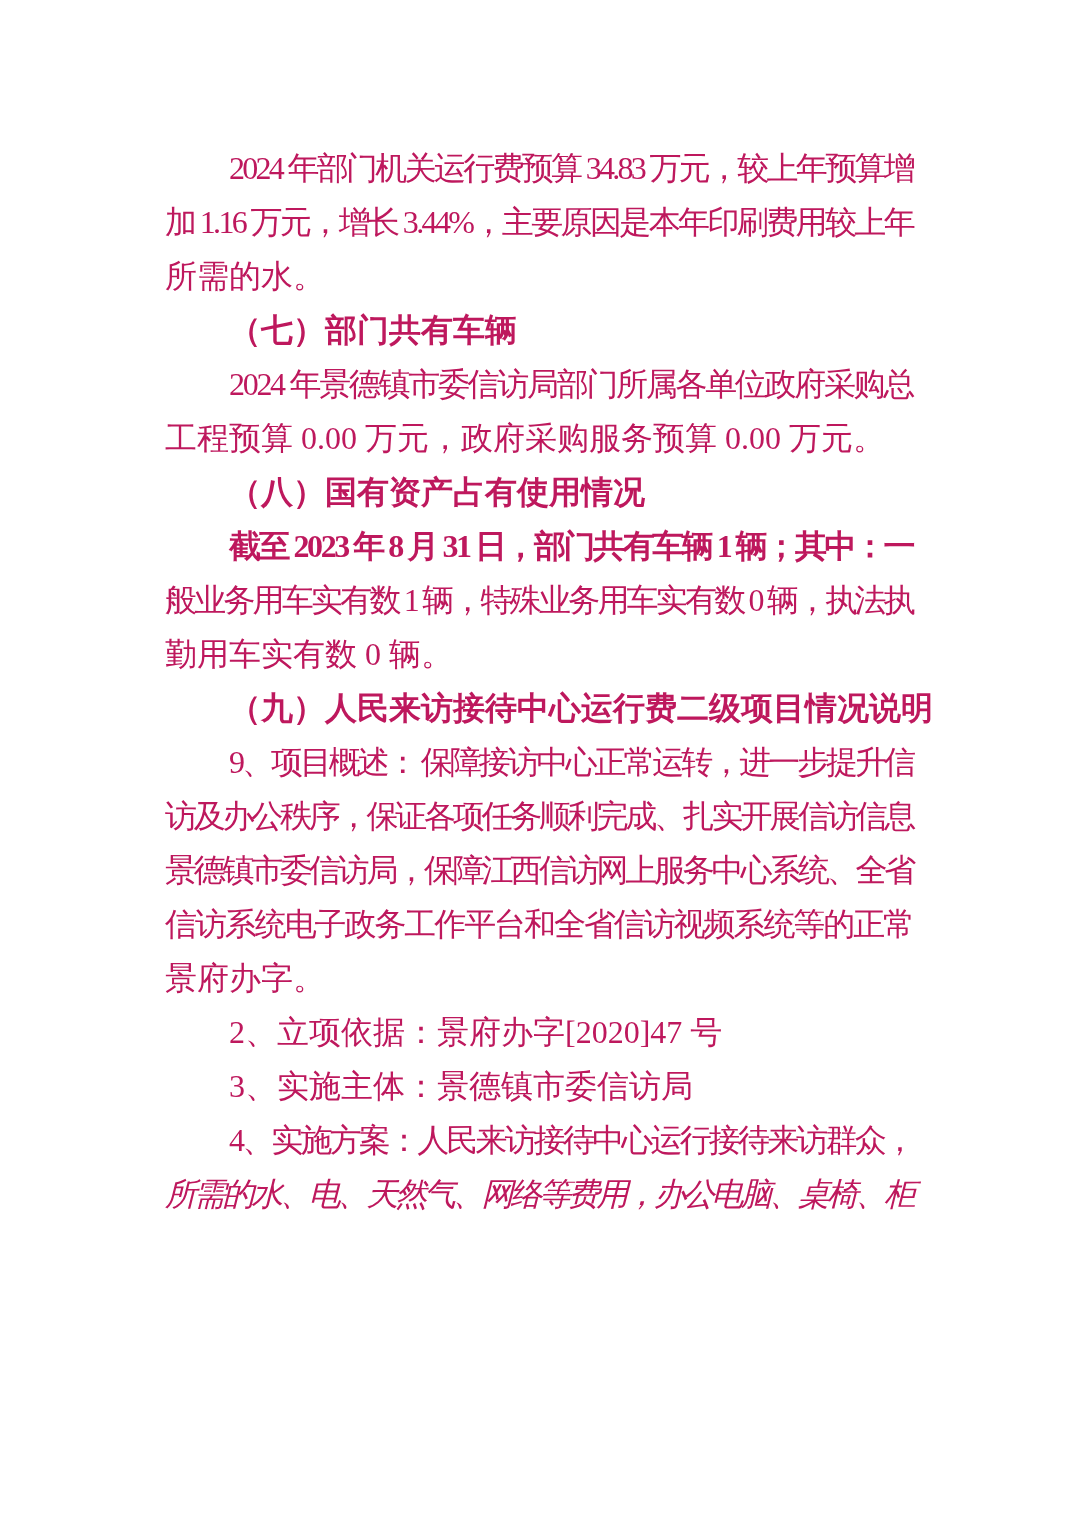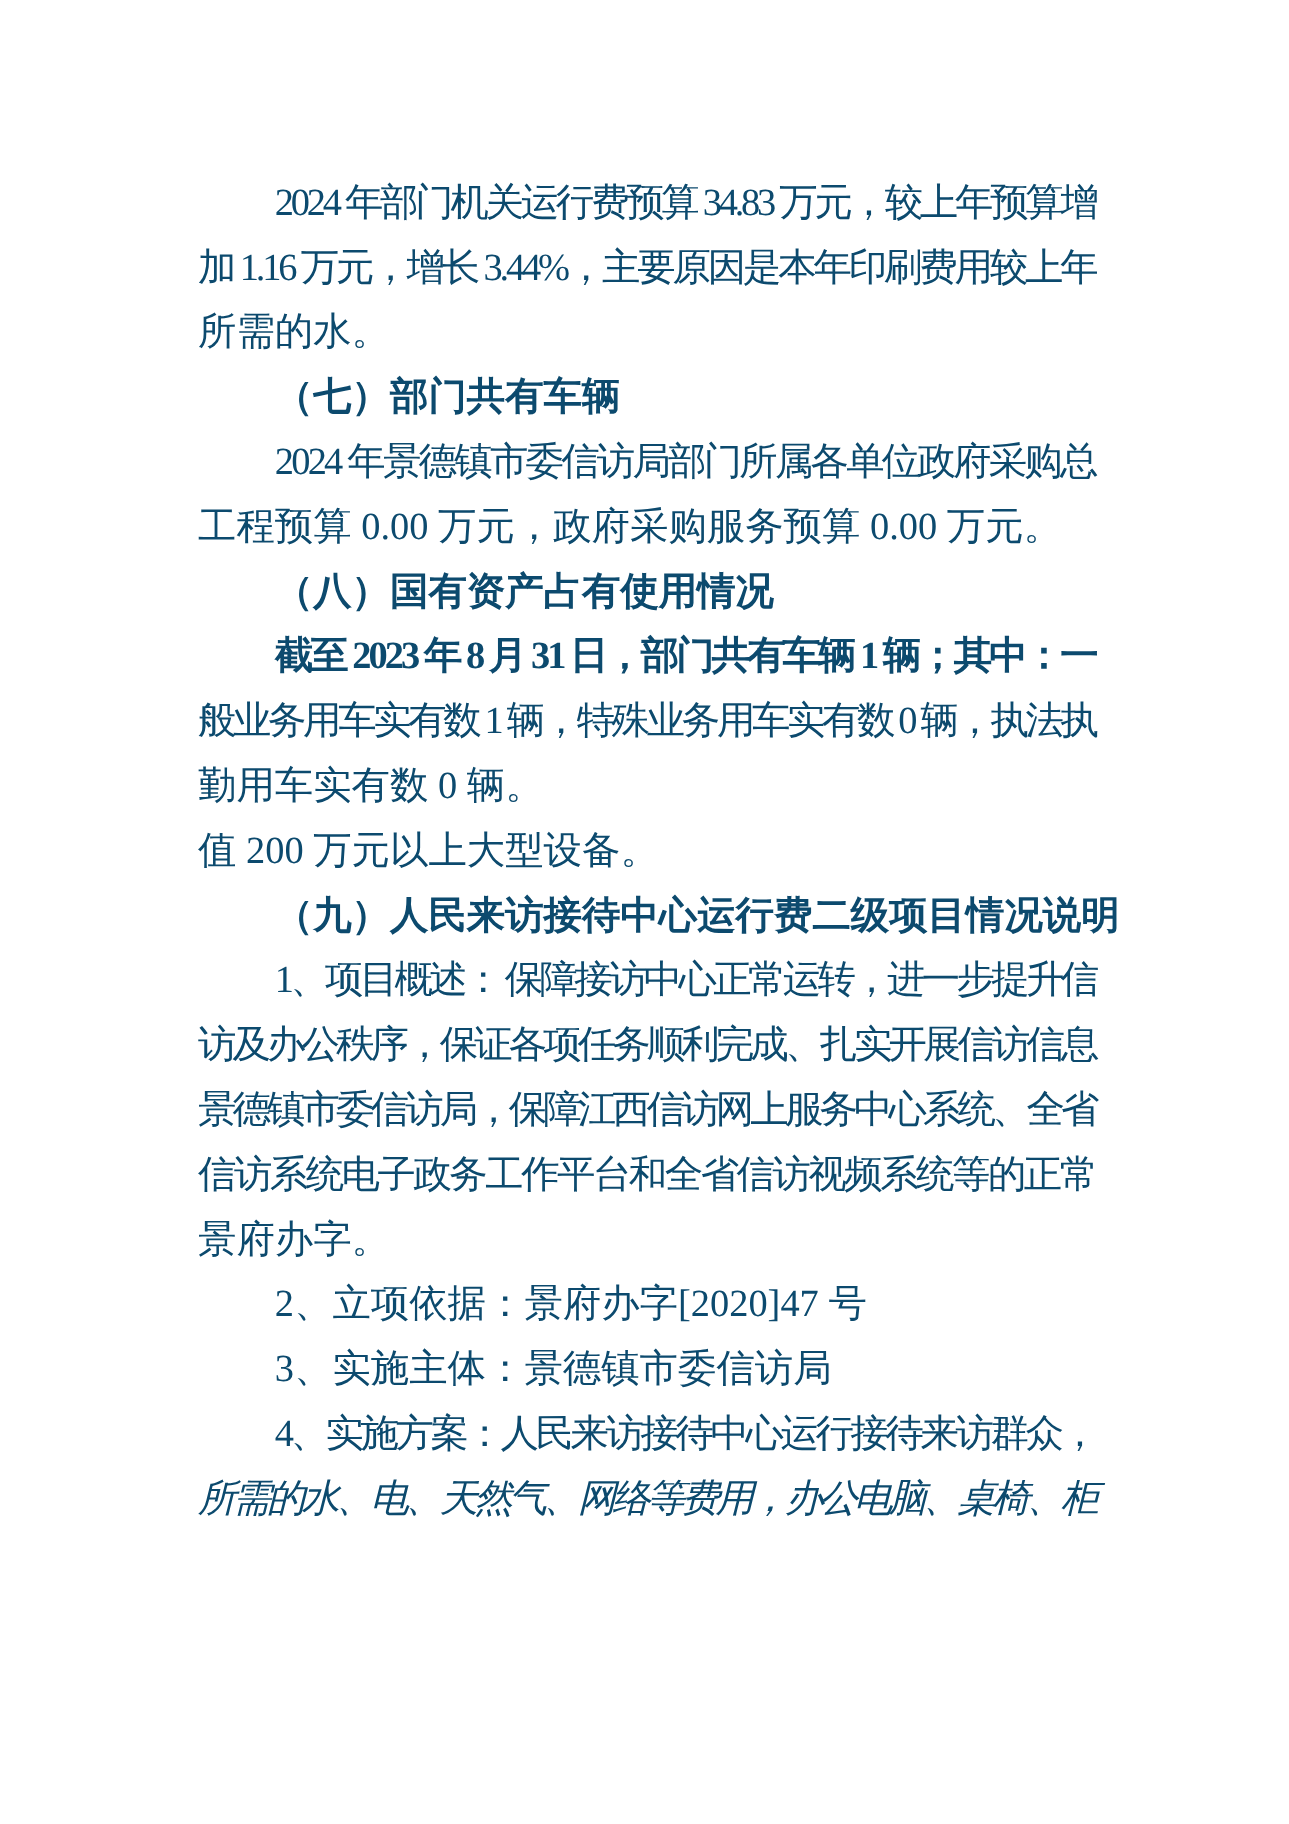--- a/index.html
+++ b/index.html
@@ -16,21 +16,21 @@
     left: 165px;
     top: 141px;
     width: 748px;
   }
   .line {
     height: 54px;
     line-height: 54px;
     font-size: 32px;
     font-family: "Liberation Serif", "DejaVu Serif", serif;
     white-space: nowrap;
-    color: #0c4a6e;
+    color: #be185d;
   }
   .line.indent { padding-left: 64px; }
   .line.heading .txt {
     font-weight: 700;
     font-family: "Liberation Sans", "DejaVu Sans", sans-serif;
   }
   .txt { display: inline-block; white-space: nowrap; }
 </style>
 </head>
 <body>
@@ -40,23 +40,22 @@
       <div class="line indent justify"><span class="txt" style="letter-spacing: -2.70968px;">2024 年部门机关运行费预算 34.83 万元，较上年预算增</span></div>
       <div class="line justify"><span class="txt" style="letter-spacing: -2.62595px;">加 1.16 万元，增长 3.44%，主要原因是本年印刷费用较上年</span></div>
       <div class="line"><span class="txt">所需的水。</span></div>
       <div class="line indent heading"><span class="txt">（七）部门共有车辆</span></div>
       <div class="line indent justify"><span class="txt" style="letter-spacing: -2.30769px;">2024 年景德镇市委信访局部门所属各单位政府采购总</span></div>
       <div class="line"><span class="txt">工程预算 0.00 万元，政府采购服务预算 0.00 万元。</span></div>
       <div class="line indent heading"><span class="txt">（八）国有资产占有使用情况</span></div>
       <div class="line indent justify"><span class="txt" style="letter-spacing: -2.47059px; font-weight: bold;">截至 2023 年 8 月 31 日，部门共有车辆 1 辆；其中：一</span></div>
       <div class="line justify"><span class="txt" style="letter-spacing: -2.8px;">般业务用车实有数 1 辆，特殊业务用车实有数 0 辆，执法执</span></div>
       <div class="line"><span class="txt">勤用车实有数 0 辆。</span></div>
-      <div class="line"><span class="txt">值 200 万元以上大型设备。</span></div>
       <div class="line indent heading"><span class="txt">（九）人民来访接待中心运行费二级项目情况说明</span></div>
-      <div class="line indent justify"><span class="txt" style="letter-spacing: -3.04px;">1、项目概述： 保障接访中心正常运转，进一步提升信</span></div>
+      <div class="line indent justify"><span class="txt" style="letter-spacing: -3.04px;">9、项目概述： 保障接访中心正常运转，进一步提升信</span></div>
       <div class="line justify"><span class="txt" style="letter-spacing: -3.23077px;">访及办公秩序，保证各项任务顺利完成、扎实开展信访信息</span></div>
       <div class="line justify"><span class="txt" style="letter-spacing: -3.23077px;">景德镇市委信访局，保障江西信访网上服务中心系统、全省</span></div>
       <div class="line justify"><span class="txt" style="letter-spacing: -2.08px;">信访系统电子政务工作平台和全省信访视频系统等的正常</span></div>
       <div class="line"><span class="txt">景府办字。</span></div>
       <div class="line indent"><span class="txt">2、立项依据：景府办字[2020]47 号</span></div>
       <div class="line indent"><span class="txt">3、实施主体：景德镇市委信访局</span></div>
       <div class="line indent justify"><span class="txt" style="letter-spacing: -2.83333px;">4、实施方案：人民来访接待中心运行接待来访群众，</span></div>
       <div class="line justify"><span class="txt" style="letter-spacing: -3.23077px; font-style: italic;">所需的水、电、天然气、网络等费用，办公电脑、桌椅、柜</span></div>
     </section>
 </main>

